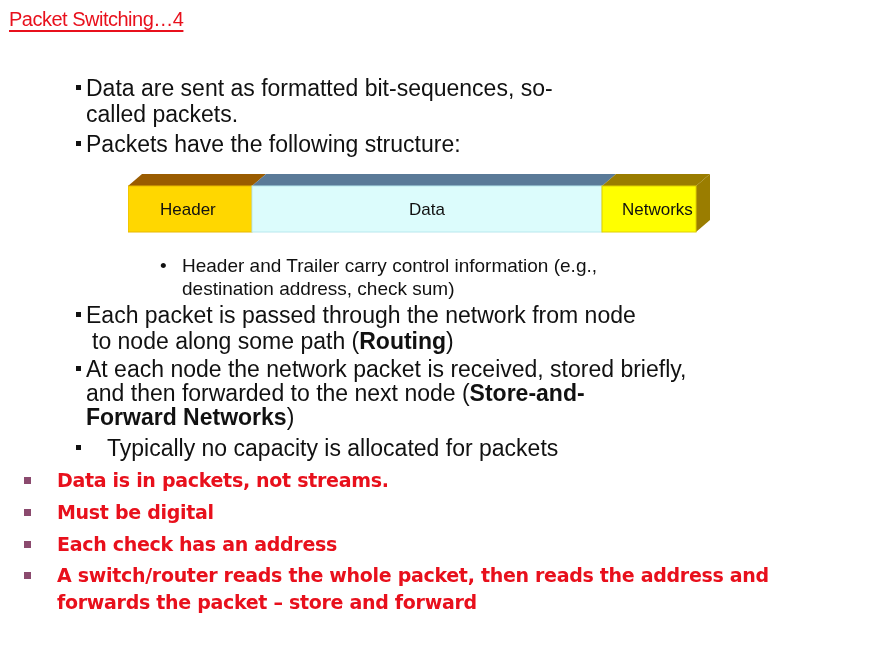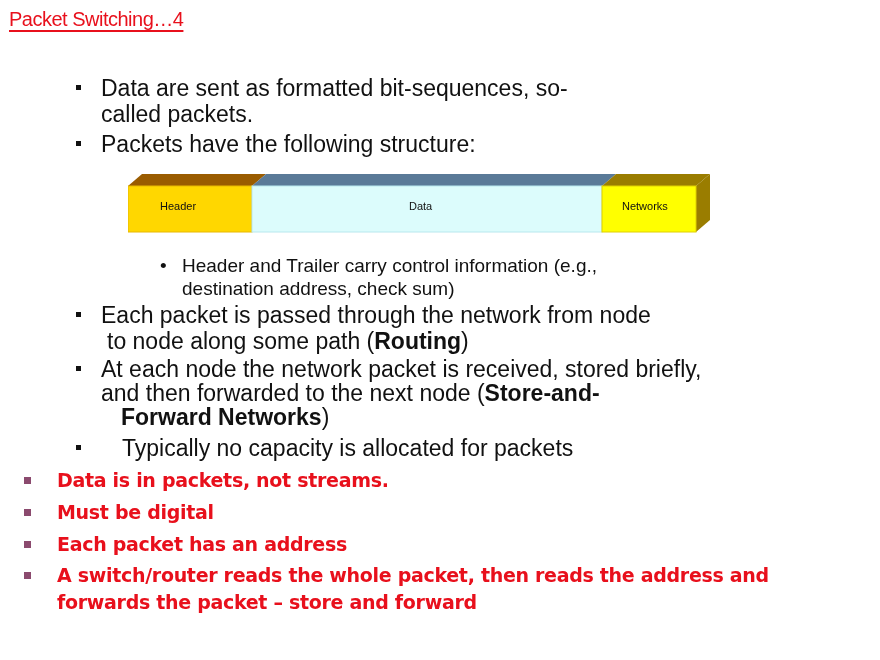--- a/index.html
+++ b/index.html
@@ -1,29 +1,29 @@
 <!DOCTYPE html>
 <html><head>
 <meta charset="utf-8">
 <style>
   html, body { margin: 0; padding: 0; }
   body { width: 880px; height: 660px; background: #ffffff; position: relative; overflow: hidden; font-family: "Liberation Sans", sans-serif; color: #111; }
   .title { position: absolute; left: 9px; top: 8px; font-family: "Liberation Sans", sans-serif; font-size: 20px; color: #e8101c; text-decoration: underline; text-decoration-thickness: 2px; text-underline-offset: 4px; letter-spacing: -0.5px; }
   .bl { position: absolute; left: 76px; font-size: 23px; line-height: 26px; color: #111; }
   .bl .sq { position: absolute; left: 0; top: 10px; width: 5px; height: 5px; background: #111; }
-  .bl .txt { position: absolute; left: 25px; white-space: nowrap; }
+  .bl .txt { position: absolute; left: 10px; white-space: nowrap; }
   .sub { position: absolute; left: 160px; font-size: 19px; line-height: 23px; color: #111; }
   .sub .dot { position: absolute; left: 0; top: 0; }
   .sub .txt { position: absolute; left: 22px; white-space: nowrap; }
   b { font-weight: bold; }
 
   
   .pkt { position: absolute; left: 128px; top: 172px; width: 584px; height: 62px; }
   .pkt svg { position: absolute; left: 0; top: 0; }
-  .pkt .lbl { position: absolute; top: 28px; font-size: 11px; color: #111; }
+  .pkt .lbl { position: absolute; top: 28px; font-size: 17px; color: #111; }
 
   .red { position: absolute; left: 24px; font-family: "DejaVu Sans", sans-serif; font-weight: bold; font-size: 19px; line-height: 27px; color: #e8101c; }
   .red .sq { position: absolute; left: 0; top: 10px; width: 7px; height: 7px; background: #8b4a6e; }
   .red .txt { position: absolute; left: 33px; white-space: nowrap; letter-spacing: -0.3px; }
 </style>
 </head>
 <body>
 
 <div>
   <div class="title">Packet Switching…4</div>
@@ -66,38 +66,38 @@
   <div class="bl" style="top:302px;">
     <span class="sq"></span>
     <span class="txt" style="top:0;">Each packet is passed through the network from node</span>
     <span class="txt" style="top:26px;margin-left:6px;"><span>to node along some path (</span><b>Routing</b><span>)</span></span>
   </div>
 
   <div class="bl" style="top:356px;">
     <span class="sq"></span>
     <span class="txt" style="top:0;">At each node the network packet is received, stored briefly,</span>
     <span class="txt" style="top:24px;"><span>and then forwarded to the next node (</span><b>Store-and-</b></span>
-    <span class="txt" style="top:48px;margin-left:20px;"><b>Forward Networks</b><span>)</span></span>
+    <span class="txt" style="top:48px;"><b>Forward Networks</b><span>)</span></span>
   </div>
 
   <div class="bl" style="top:435px;">
     <span class="sq"></span>
     <span class="txt" style="top:0;margin-left:21px;">Typically no capacity is allocated for packets</span>
   </div>
 
   <div class="red" style="top:467px;">
     <span class="sq"></span>
     <span class="txt">Data is in packets, not streams.</span>
   </div>
   <div class="red" style="top:499px;">
     <span class="sq"></span>
     <span class="txt">Must be digital</span>
   </div>
   <div class="red" style="top:531px;">
     <span class="sq"></span>
-    <span class="txt">Each packet has an address</span>
+    <span class="txt">Each check has an address</span>
   </div>
   <div class="red" style="top:562px;">
     <span class="sq"></span>
     <span class="txt" style="top:0;text-align:center;">A switch/router reads the whole packet, then reads the address and</span>
     <span class="txt" style="top:27px;">forwards the packet – store and forward</span>
   </div>
 </div>
 
 </body></html>

